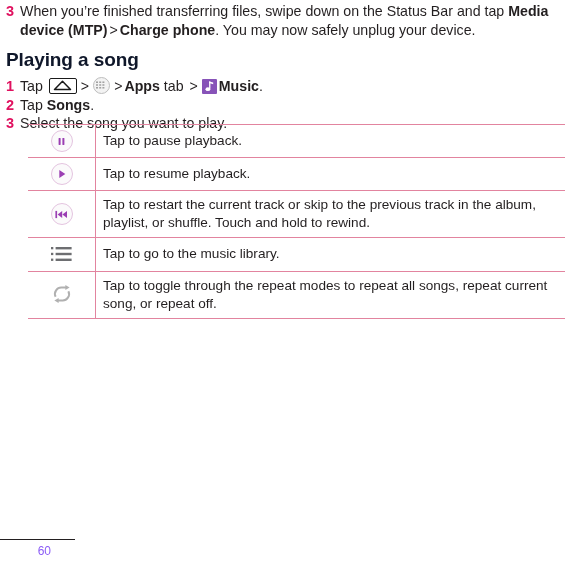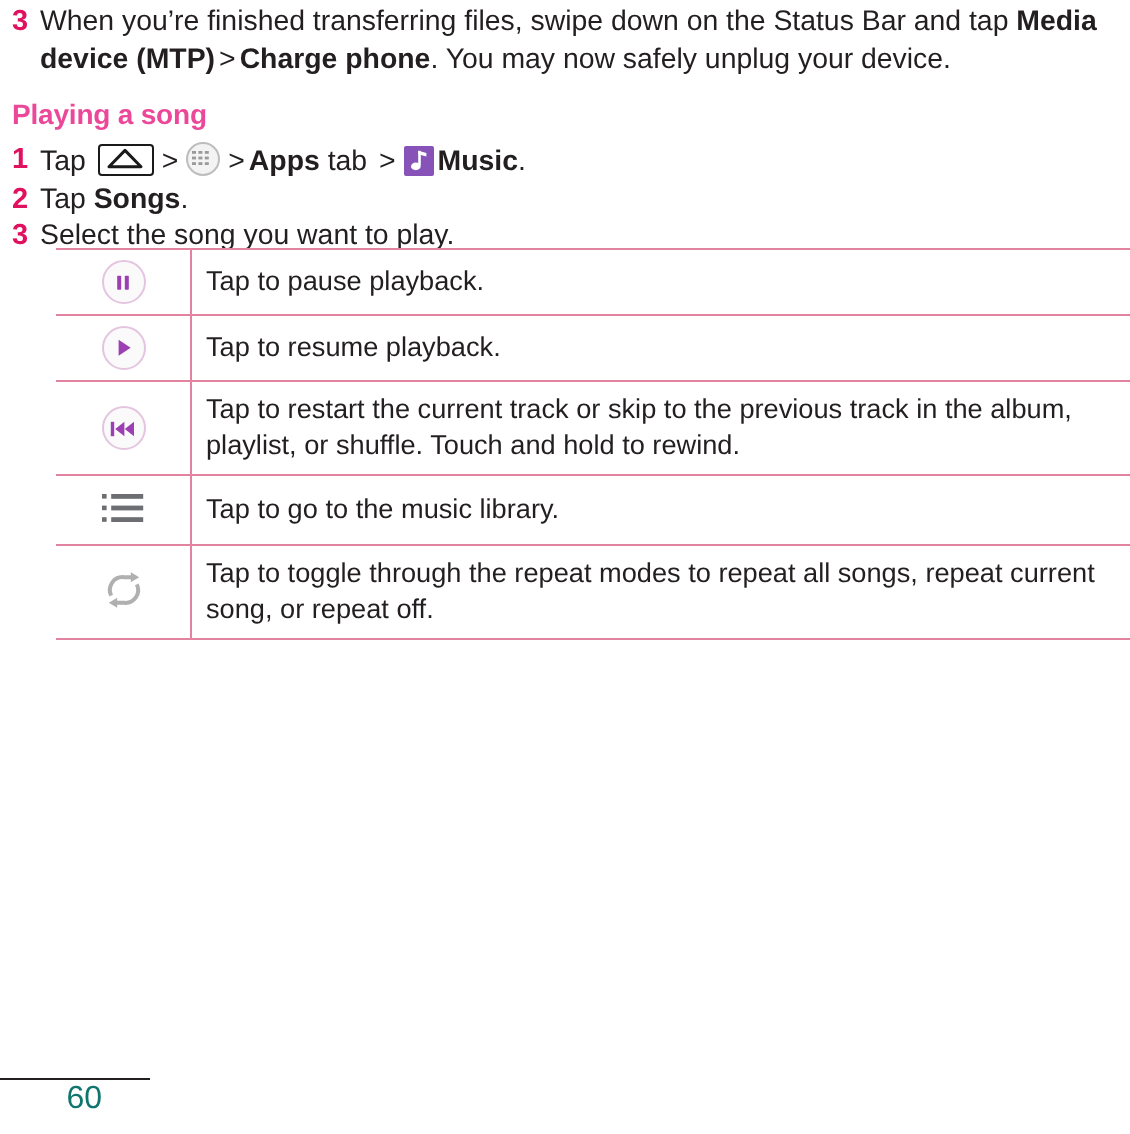--- a/index.html
+++ b/index.html
@@ -52,23 +52,23 @@
     padding-right: 2px;
   }
   .step-body b { font-weight: bold; }
 
   .intro-step {
     padding-top: 2px;
   }
 
   
   .section-heading {
-    font-size: 14px;
+    font-size: 19px;
     font-weight: bold;
-    color: #ec4899;
+    color: #0f172a;
     margin: 10px 0 6px 6px;
     letter-spacing: -0.1px;
   }
 
   
   .ico {
     display: inline-block;
     vertical-align: -3px;
   }
   .home-key {
@@ -163,22 +163,22 @@
     left: 0;
     bottom: 8px;
     width: 75px;
     border-top: 1.6px solid #231f20;
     padding-top: 1px;
     text-align: right;
     padding-right: 24px;
     box-sizing: border-box;
   }
   .page-num {
-    font-size: 16px;
-    color: #0f766e;
+    font-size: 12px;
+    color: #8b5cf6;
   }
 </style>
 </head>
 <body>
 
 <div class="page">
 
   <div class="step intro-step">
     <div class="step-num">3</div>
     <div class="step-body"><span>When you’re finished transferring files, swipe down on the Status Bar and tap </span><b>Media device (MTP)</b><span class="gt">&gt;</span><b>Charge phone</b><span>. You may now safely unplug your device.</span></div>

